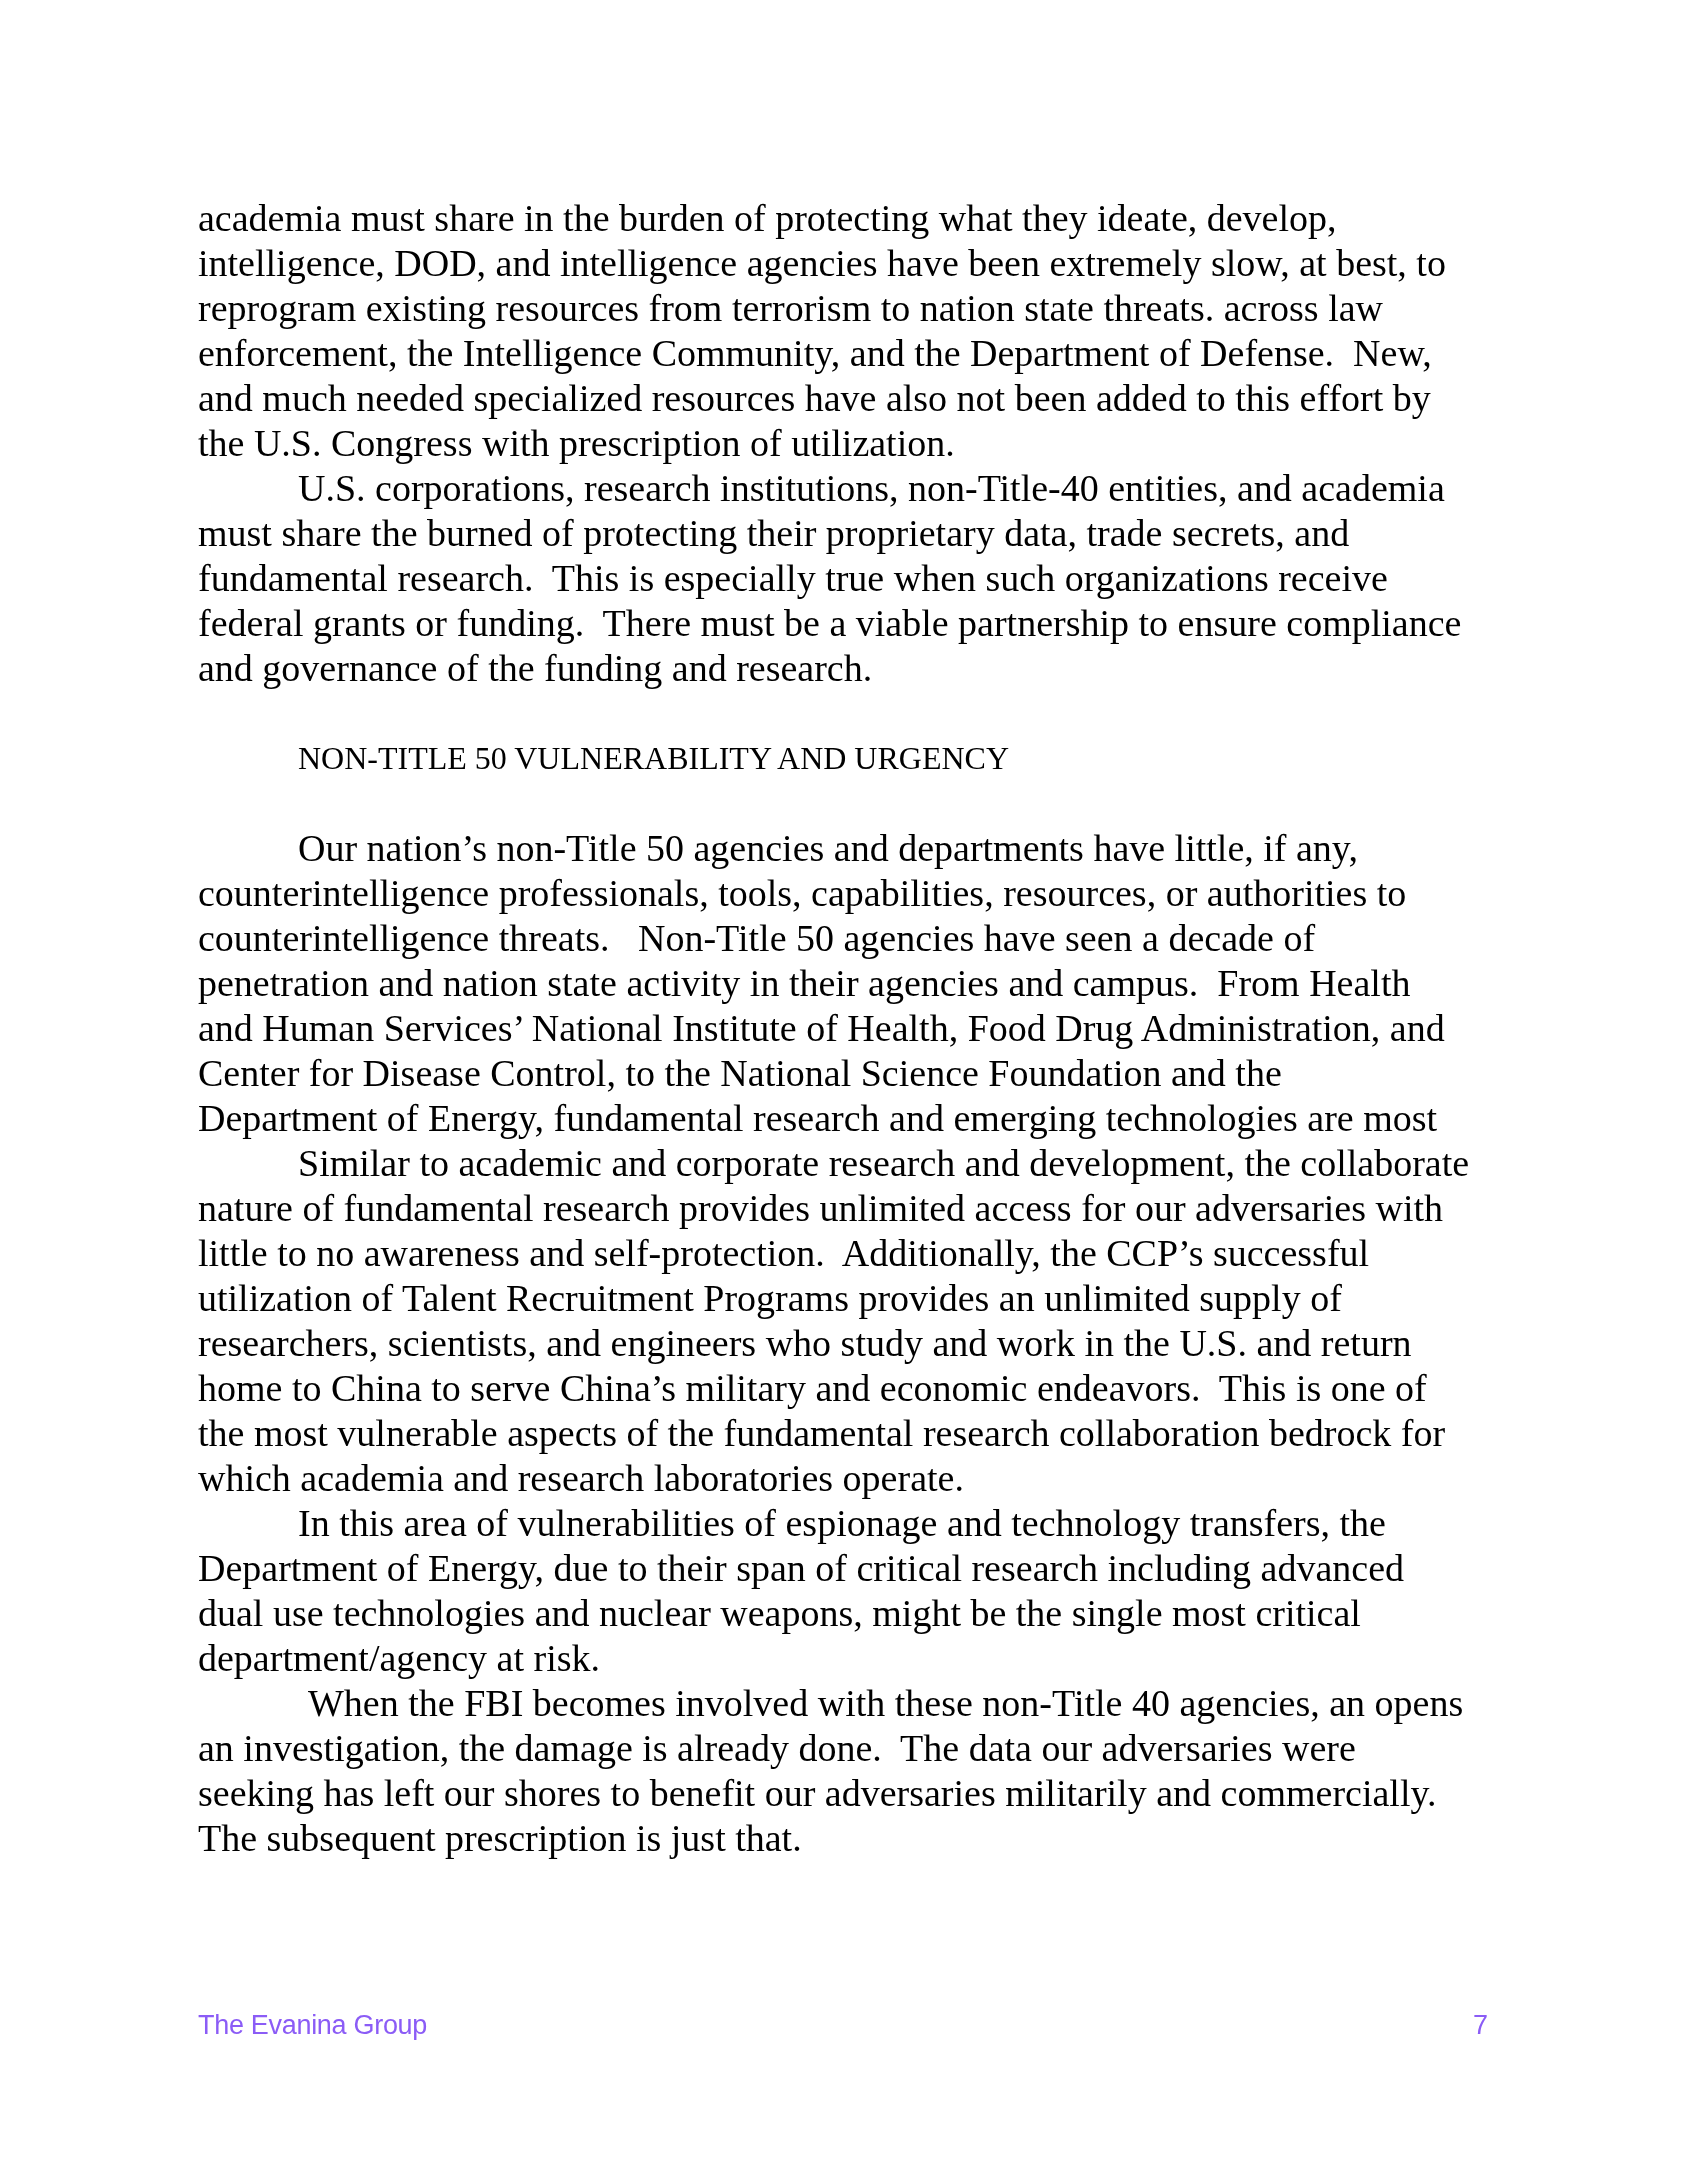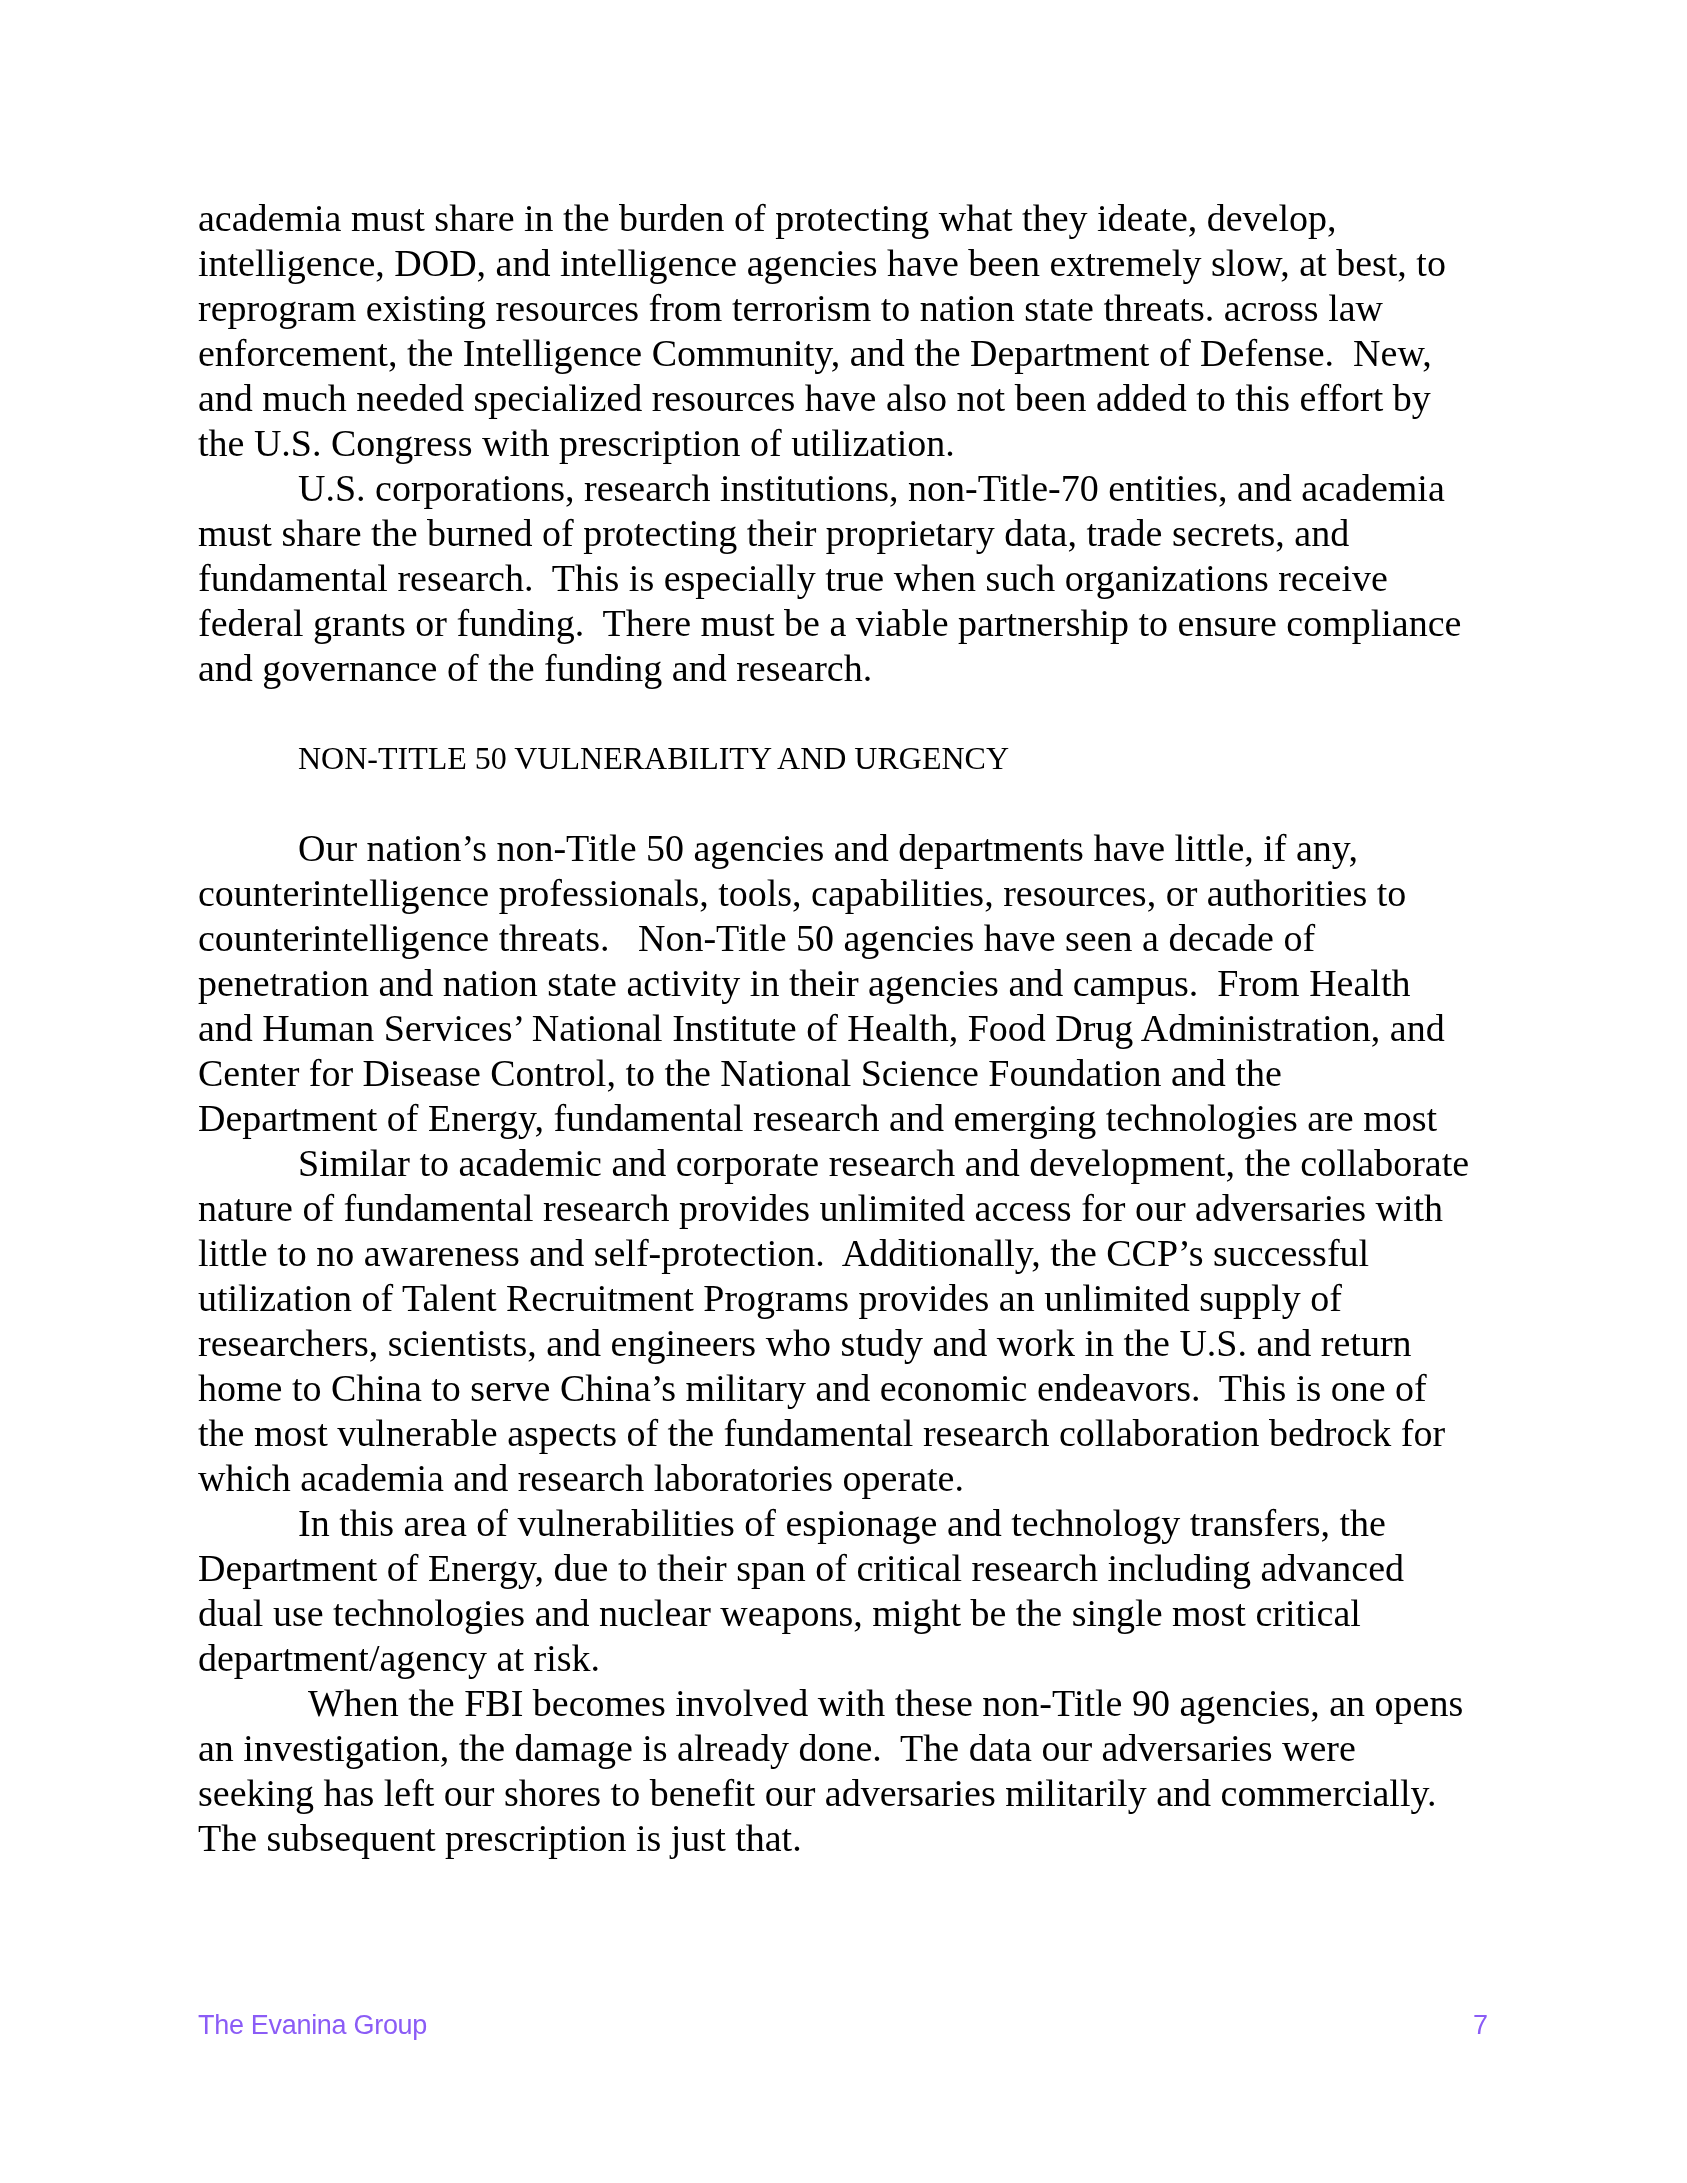--- a/index.html
+++ b/index.html
@@ -33,21 +33,21 @@
     <p class="para">
       <span class="line">academia must share in the burden of protecting what they ideate, develop,</span>
       <span class="line">intelligence, DOD, and intelligence agencies have been extremely slow, at best, to</span>
       <span class="line">reprogram existing resources from terrorism to nation state threats. across law</span>
       <span class="line">enforcement, the Intelligence Community, and the Department of Defense.  New,</span>
       <span class="line">and much needed specialized resources have also not been added to this effort by</span>
       <span class="line">the U.S. Congress with prescription of utilization.</span>
     </p>
 
     <p class="para">
-      <span class="line indent">U.S. corporations, research institutions, non-Title-70 entities, and academia</span>
+      <span class="line indent">U.S. corporations, research institutions, non-Title-40 entities, and academia</span>
       <span class="line">must share the burned of protecting their proprietary data, trade secrets, and</span>
       <span class="line">fundamental research.  This is especially true when such organizations receive</span>
       <span class="line">federal grants or funding.  There must be a viable partnership to ensure compliance</span>
       <span class="line">and governance of the funding and research.</span>
     </p>
 
     <span class="blank"></span>
 
     <h2 class="heading">NON-TITLE 50 VULNERABILITY AND URGENCY</h2>
 
@@ -75,21 +75,21 @@
     </p>
 
     <p class="para">
       <span class="line indent">In this area of vulnerabilities of espionage and technology transfers, the</span>
       <span class="line">Department of Energy, due to their span of critical research including advanced</span>
       <span class="line">dual use technologies and nuclear weapons, might be the single most critical</span>
       <span class="line">department/agency at risk.</span>
     </p>
 
     <p class="para">
-      <span class="line indent-wide">When the FBI becomes involved with these non-Title 90 agencies, an opens</span>
+      <span class="line indent-wide">When the FBI becomes involved with these non-Title 40 agencies, an opens</span>
       <span class="line">an investigation, the damage is already done.  The data our adversaries were</span>
       <span class="line">seeking has left our shores to benefit our adversaries militarily and commercially.</span>
       <span class="line">The subsequent prescription is just that.</span>
     </p>
   </div>
 
   <div class="footer">
     <span class="footer-left">The Evanina Group</span>
     <span class="footer-right">7</span>
   </div>

